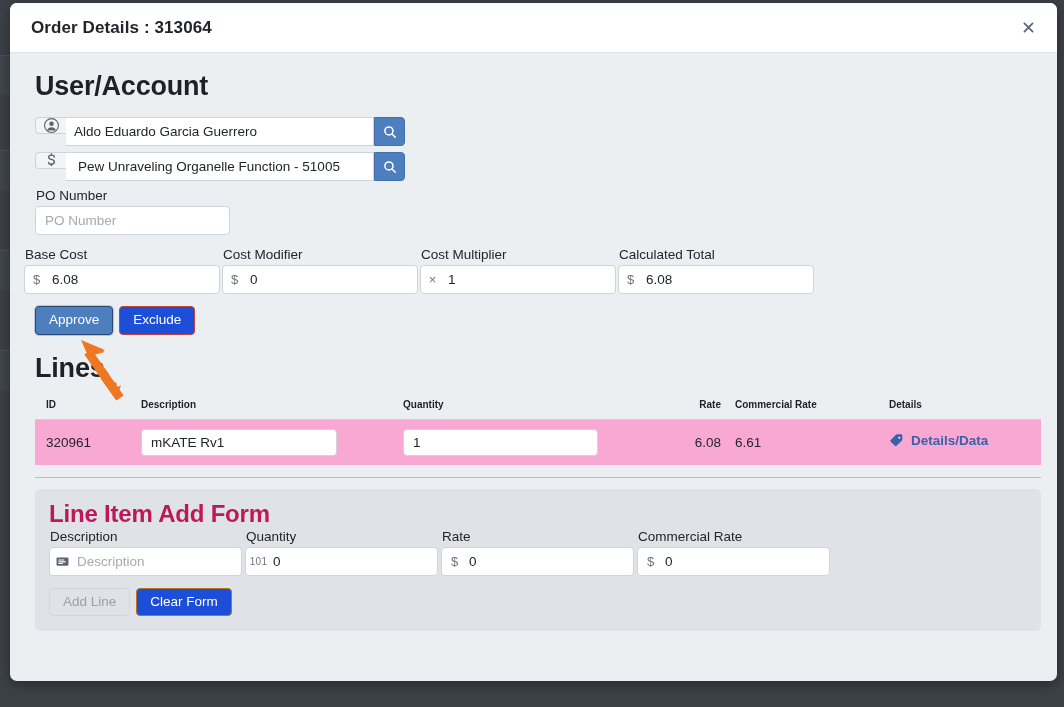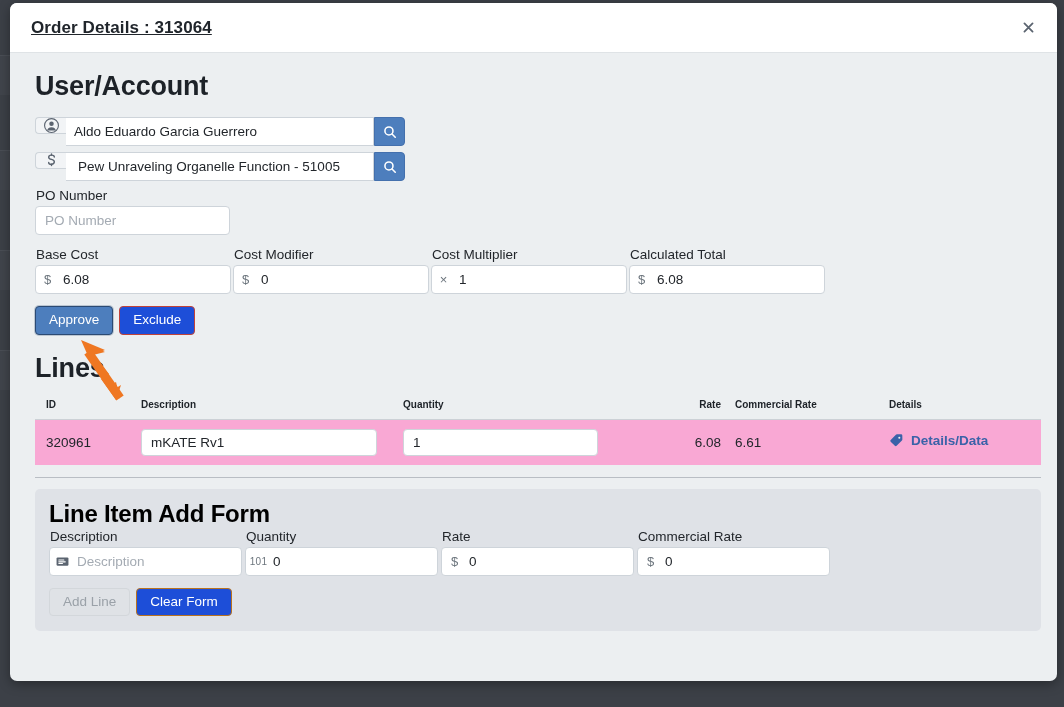--- a/index.html
+++ b/index.html
@@ -35,21 +35,20 @@
     height: 50px;
     background: #ffffff;
     border-bottom: 1px solid #dfe3e6;
     display: flex; align-items: center;
     padding: 0 18px 0 21px;
     position: relative;
   }
   .modal-title {
     font-size: 17px; font-weight: bold; color: #20252b;
     letter-spacing: .1px;
-    text-decoration: underline;
   }
   .close-btn {
     position: absolute; right: 19px; top: 50%; transform: translateY(-50%);
     width: 20px; height: 20px;
     display: flex; align-items: center; justify-content: center;
     color: #5b6470; font-size: 17px; line-height: 1; cursor: pointer;
     background: none; border: none; padding: 0;
     font-family: "Liberation Sans", sans-serif;
   }
 
@@ -170,21 +169,21 @@
   hr.sep { border: none; border-top: 1px solid #b9bec4; margin: 12px 0 0 0; width: 1006px; }
 
   .add-form {
     background: #dfe2e7;
     border-radius: 5px;
     margin-top: 11px;
     padding: 11px 14px 15px 14px;
     width: 1006px;
   }
   .add-form h3 {
-    margin: 0 0 1px 0; font-size: 24px; font-weight: bold; color: #000000;
+    margin: 0 0 1px 0; font-size: 24px; font-weight: bold; color: #be185d;
     letter-spacing: -0.2px;
   }
   .af-row { display: flex; gap: 3px; }
   .af-cell { width: 193px; }
   .af-field {
     display: flex; align-items: stretch; height: 29px;
     border: 1px solid #ced4da; border-radius: 4px; background: #fff;
     overflow: hidden;
   }
   .af-prefix {
@@ -258,21 +257,21 @@
             <path d="M10.3 10.3 L14 14"></path>
         </svg>
       </button>
     </div>
 
     <div style="margin-top:7px;margin-left:11px;">
       <label class="field-label">PO Number</label>
       <input class="po-input" placeholder="PO Number" style="">
     </div>
 
-    <div class="cost-row" style="margin-top:12px;margin-left:11px;">
+    <div class="cost-row" style="margin-top:12px;">
       <div class="cost-cell">
         <label class="field-label">Base Cost</label>
         <div class="cost-field">
           <span class="cost-prefix">$</span>
           <input class="cost-val" value="6.08" style="">
         </div>
       </div>
       <div class="cost-cell">
         <label class="field-label">Cost Modifier</label>
         <div class="cost-field">
@@ -311,21 +310,21 @@
           <th style="width:256px;">Quantity</th>
           <th style="width:62px;text-align:right;">Rate</th>
           <th style="width:153px;padding-left:14px;">Commercial Rate</th>
           <th style="padding-left:15px;">Details</th>
         </tr>
       </thead>
       <tbody>
         <tr>
           <td style="padding-left:11px;">320961</td>
           <td>
-            <input class="cell-input" style="width: 236px;" value="mKATE Rv1">
+            <input class="cell-input" style="width: 196px;" value="mKATE Rv1">
           </td>
           <td>
             <input class="cell-input" style="width: 195px;" value="1">
           </td>
           <td style="text-align:right;">6.08</td>
           <td style="padding-left:14px;">6.61</td>
           <td style="padding-left:15px;font-weight:bold;">
             <a class="details-link">
               <span style="display:inline-flex;">
                 <svg width="15" height="15" viewBox="0 0 16 16" fill="#3b62a8">

